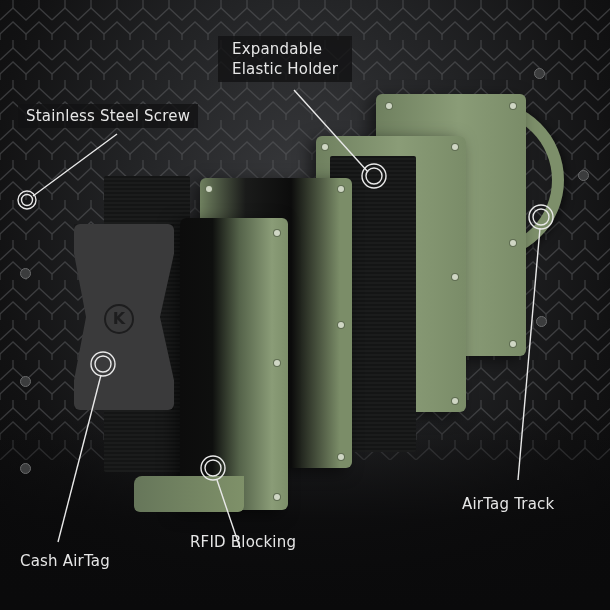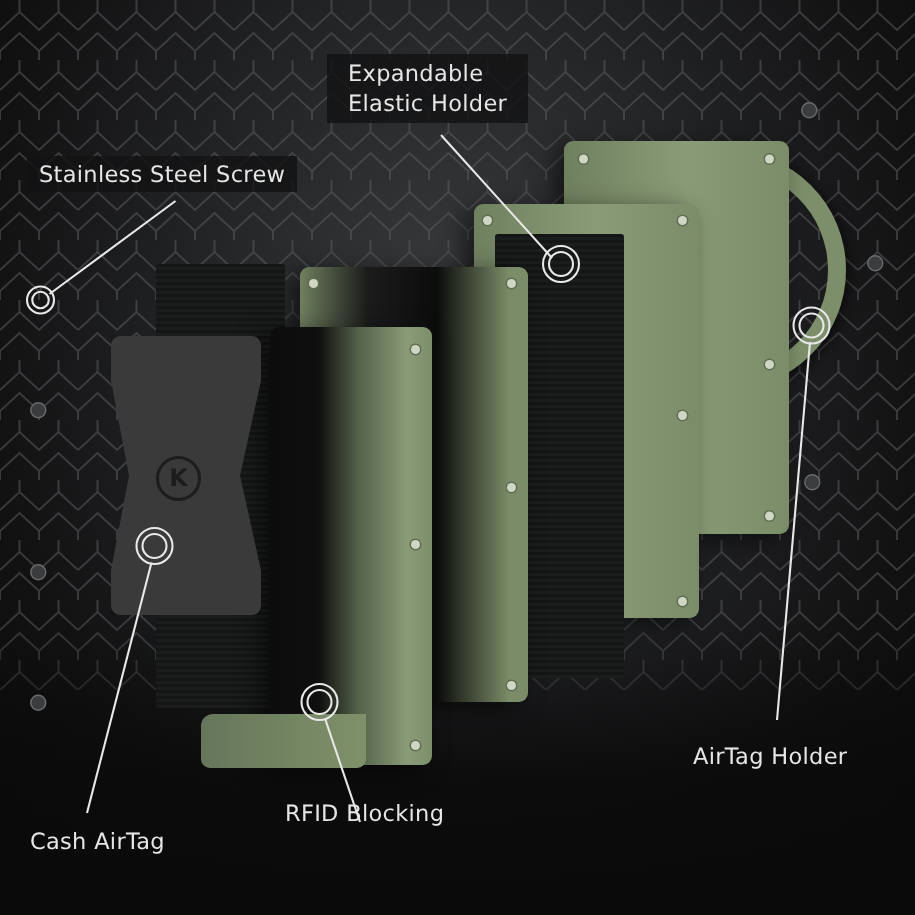--- a/index.html
+++ b/index.html
@@ -110,18 +110,18 @@
     </g>
   </svg>
 
   <div class="label boxed" style="left:18px;top:104px;">Stainless Steel Screw</div>
 
   <div class="label boxed" style="left:218px;top:36px;padding:3px 14px;">
     <div>Expandable</div>
     <div>Elastic Holder</div>
   </div>
 
-  <div class="label" style="left:462px;top:494px;">AirTag Holder</div>
+  <div class="label" style="left:462px;top:494px;">AirTag Track</div>
 
   <div class="label" style="left:20px;top:551px;">Cash AirTag</div>
 
   <div class="label" style="left:190px;top:532px;">RFID Blocking</div>
 </div>
 
 </body></html>

